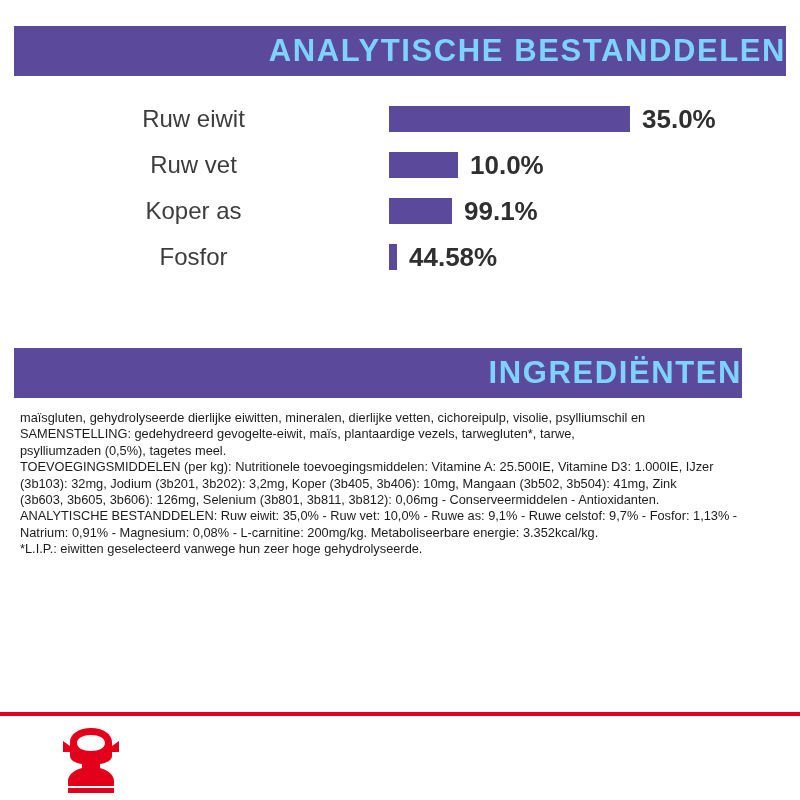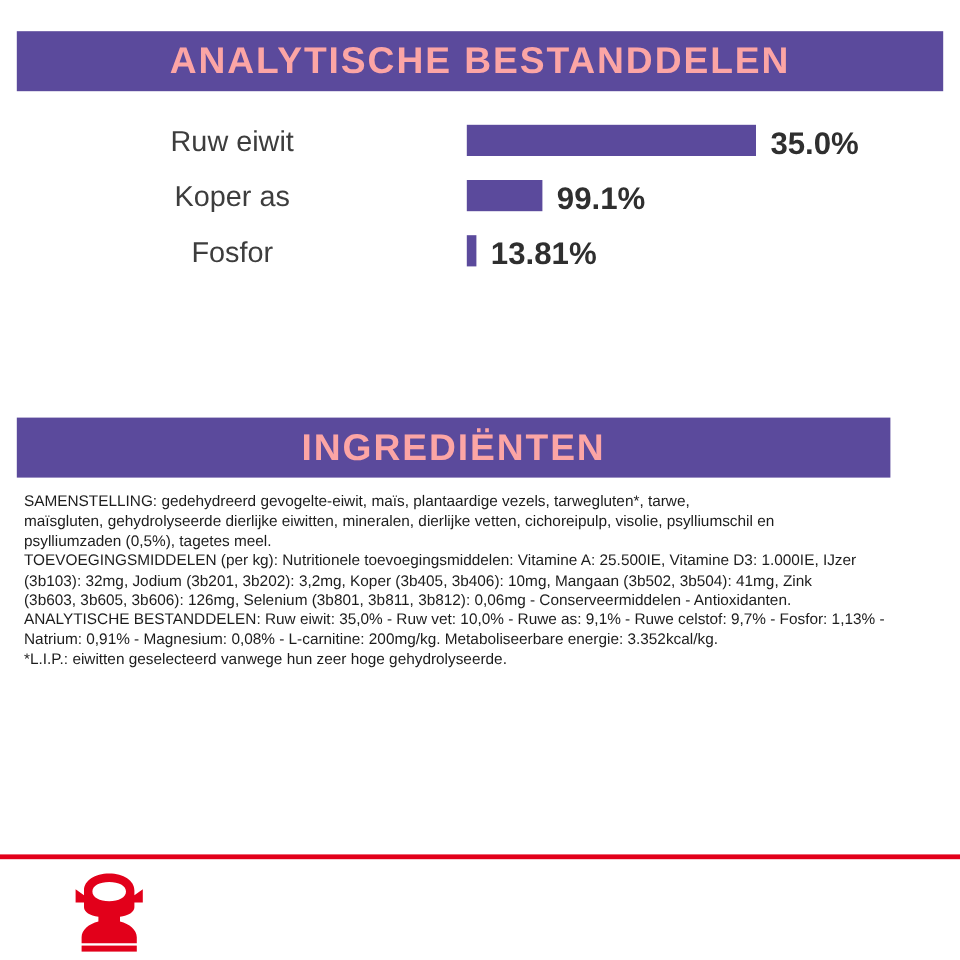--- a/index.html
+++ b/index.html
@@ -17,22 +17,22 @@
   .page {
     width: 800px;
     height: 800px;
     position: relative;
     box-sizing: border-box;
   }
 
   
   .section-bar {
     background: #5b4a9c;
-    color: #fca5a5;
-    text-align: center;
+    color: #7dd3fc;
+    text-align: right;
     font-size: 31px;
     font-weight: bold;
     letter-spacing: 1.6px;
     padding: 10px 0 12px 0;
     box-sizing: border-box;
   }
   #analytical-bar {
     position: absolute;
     left: 14px;
     top: 26px;
@@ -67,21 +67,21 @@
     text-align: center;
     padding-right: 16px;
     box-sizing: border-box;
     font-size: 24px;
     color: #3d3d3d;
     font-weight: normal;
     white-space: nowrap;
   }
   .chart-barwrap {
     display: flex;
-    align-items: flex-start;
+    align-items: center;
     flex: 1;
   }
   .chart-bar {
     height: 26px;
     background: #5b4a9c;
   }
   .chart-value {
     font-size: 26px;
     font-weight: bold;
     color: #2f2f2f;
@@ -131,45 +131,52 @@
   <div class="chart">
 
     <div class="chart-row">
       <div class="chart-label">Ruw eiwit</div>
       <div class="chart-barwrap">
         <div class="chart-bar" style="width:241px"></div>
         <div class="chart-value">35.0%</div>
       </div>
     </div>
 
+    <div class="chart-row">
+      <div class="chart-label">Ruw vet</div>
+      <div class="chart-barwrap">
+        <div class="chart-bar" style="width:69px"></div>
+        <div class="chart-value">10.0%</div>
+      </div>
+    </div>
 
     <div class="chart-row">
       <div class="chart-label">Koper as</div>
       <div class="chart-barwrap">
         <div class="chart-bar" style="width:63px"></div>
         <div class="chart-value">99.1%</div>
       </div>
     </div>
 
 
     <div class="chart-row">
       <div class="chart-label">Fosfor</div>
       <div class="chart-barwrap">
         <div class="chart-bar" style="width:8px"></div>
-        <div class="chart-value">13.81%</div>
+        <div class="chart-value">44.58%</div>
       </div>
     </div>
 
   </div>
 
   <div class="section-bar" id="ingredients-bar">INGREDIËNTEN</div>
 
   <div class="ingredients-text">
+    <p>maïsgluten, gehydrolyseerde dierlijke eiwitten, mineralen, dierlijke vetten, cichoreipulp, visolie, psylliumschil en</p>
     <p>SAMENSTELLING: gedehydreerd gevogelte-eiwit, maïs, plantaardige vezels, tarwegluten*, tarwe,</p>
-    <p>maïsgluten, gehydrolyseerde dierlijke eiwitten, mineralen, dierlijke vetten, cichoreipulp, visolie, psylliumschil en</p>
     <p>psylliumzaden (0,5%), tagetes meel.</p>
     <p>TOEVOEGINGSMIDDELEN (per kg): Nutritionele toevoegingsmiddelen: Vitamine A: 25.500IE, Vitamine D3: 1.000IE, IJzer</p>
     <p>(3b103): 32mg, Jodium (3b201, 3b202): 3,2mg, Koper (3b405, 3b406): 10mg, Mangaan (3b502, 3b504): 41mg, Zink</p>
     <p>(3b603, 3b605, 3b606): 126mg, Selenium (3b801, 3b811, 3b812): 0,06mg - Conserveermiddelen - Antioxidanten.</p>
     <p>ANALYTISCHE BESTANDDELEN: Ruw eiwit: 35,0% - Ruw vet: 10,0% - Ruwe as: 9,1% - Ruwe celstof: 9,7% - Fosfor: 1,13% -</p>
     <p>Natrium: 0,91% - Magnesium: 0,08% - L-carnitine: 200mg/kg. Metaboliseerbare energie: 3.352kcal/kg.</p>
     <p>*L.I.P.: eiwitten geselecteerd vanwege hun zeer hoge gehydrolyseerde.</p>
   </div>
 
   <div class="footer-rule"></div>

